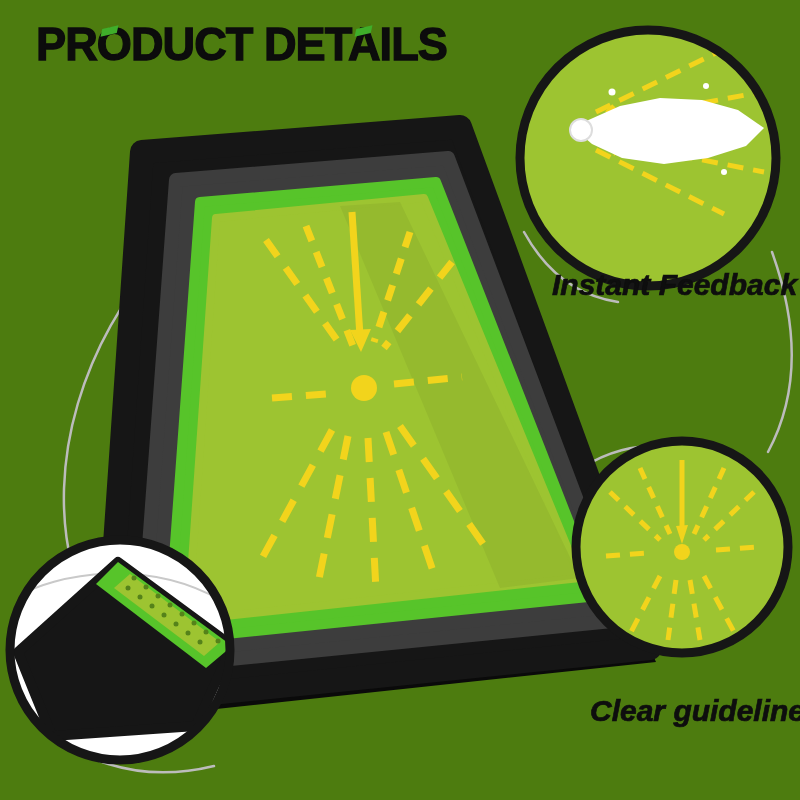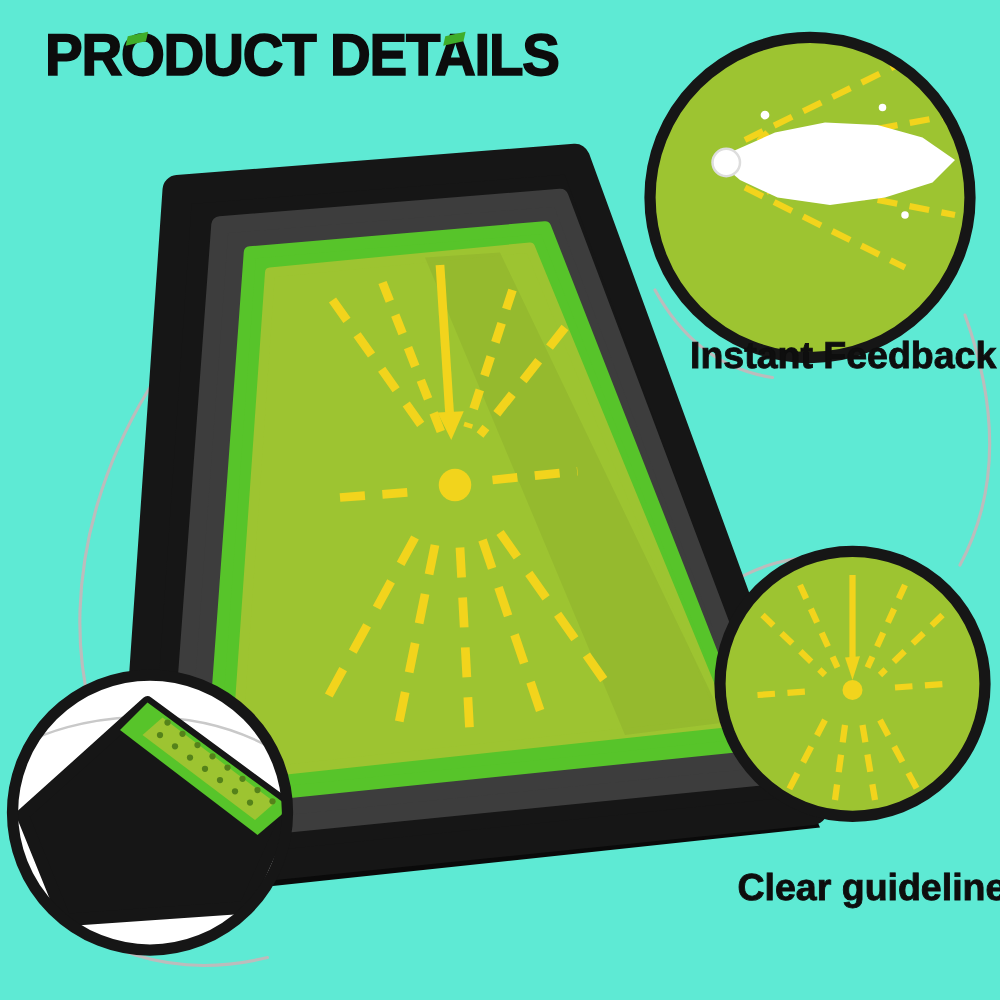--- a/index.html
+++ b/index.html
@@ -1,34 +1,34 @@
 <!DOCTYPE html>
 <html><head>
 <meta charset="utf-8">
 <style>
   html,body{margin:0;padding:0;background:#ffffff;}
   .stage{
-    position:relative;width:800px;height:800px;background:#5eead4;
+    position:relative;width:800px;height:800px;background:#4d7c0f;
     overflow:hidden;font-family:"Liberation Sans",sans-serif;
   }
   svg{position:absolute;left:0;top:0;}
   .title{
     position:absolute;left:36px;top:16px;margin:0;
     font-size:47px;font-weight:900;color:#0c0c0c;letter-spacing:-1px;
     transform:scaleX(.96);transform-origin:left top;
     -webkit-text-stroke:1.3px #0c0c0c;
   }
   .title-accent{
     position:absolute;width:15px;height:8px;background:#3fae2a;
     transform:skewX(-25deg) rotate(-14deg);
   }
   .a1{left:102px;top:27px;}
   .a2{left:356px;top:27px;}
   .label{
-    position:absolute;font-weight:700;color:#0e0e0e;
+    position:absolute;font-style:italic;font-weight:700;color:#0e0e0e;
     white-space:nowrap;text-align:right;-webkit-text-stroke:.7px #0e0e0e;
   }
   .label-instant{left:552px;top:268px;font-size:30px;}
   .label-clear{left:590px;top:694px;font-size:30px;}
   .label-base{left:14px;top:746px;font-size:29px;}
 </style>
 </head>
 <body>
 
 <div class="stage">

